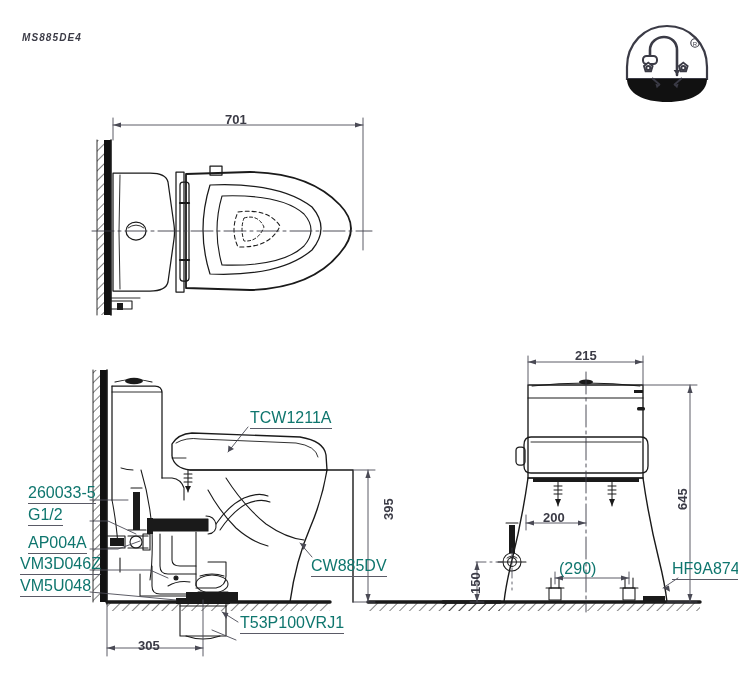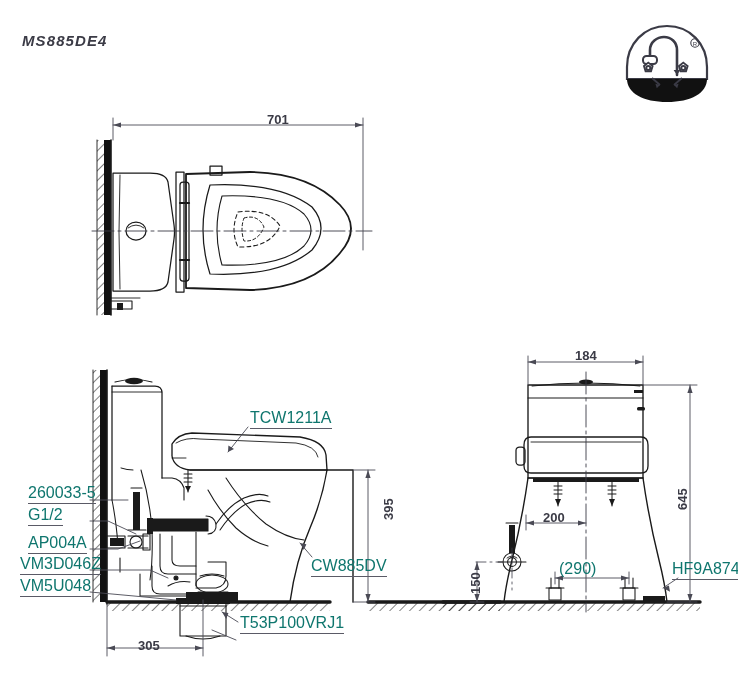--- a/index.html
+++ b/index.html
@@ -16,21 +16,21 @@
     color: #3b3b46;
   }
   #sheet {
     position: absolute;
     inset: 0;
   }
   .model-title {
     position: absolute;
     left: 22px;
     top: 32px;
-    font-size: 15px;
+    font-size: 10px;
     font-weight: bold;
     font-style: italic;
     letter-spacing: 1.1px;
     color: #3b3b46;
     white-space: nowrap;
   }
   .brandmark {
     position: absolute;
     left: 617px;
     top: 23px;
@@ -347,36 +347,36 @@
         <path d="M477 562 l-2.6 8 h5.2 Z" fill="#4a4a55" stroke="none"></path>
         <path d="M477 602 l-2.6 -8 h5.2 Z" fill="#4a4a55" stroke="none"></path>
 
         <path d="M678 578 L663 588" stroke="#4a4a55" stroke-width="0.9"></path>
         <path d="M663 588 l5.9 -2.6 l1.1 6.4 Z" fill="#4a4a55" stroke="none"></path>
       </g>
 
     </g>
   </svg>
 
-  <div class="dim" style="left:225px; top:113px;margin-left:42px;">701</div>
+  <div class="dim" style="left:225px; top:113px;">701</div>
 
   <div class="dim rot" style="left:382px; top:520px;">395</div>
   <div class="dim" style="left:138px; top:639px;">305</div>
 
   <div class="lbl ul" style="left:250px; top:410px;">TCW1211A</div>
   <div class="lbl ul" style="left:311px; top:558px;">CW885DV</div>
   <div class="lbl ul" style="left:240px; top:615px;text-align:right;">T53P100VRJ1</div>
 
   <div class="lbl ul" style="left:28px; top:485px;">260033-5</div>
   <div class="lbl ul" style="left:28px; top:507px;text-align:right;">G1/2</div>
   <div class="lbl ul" style="left:28px; top:535px;">AP004A</div>
   <div class="lbl ul" style="left:20px; top:556px;">VM3D046Z</div>
   <div class="lbl ul" style="left:20px; top:578px;">VM5U048</div>
 
-  <div class="dim" style="left:575px; top:349px;">184</div>
+  <div class="dim" style="left:575px; top:349px;">215</div>
   <div class="dim rot" style="left:676px; top:510px;">645</div>
   <div class="dim" style="left:543px; top:511px;">200</div>
   <div class="dim rot" style="left:469px; top:594px;">150</div>
   <div class="lbl" style="left:559px; top:561px;">(290)</div>
 
   <div class="lbl ul" style="left:672px; top:561px;">HF9A874</div>
 
 </div>
 
 </body></html>

